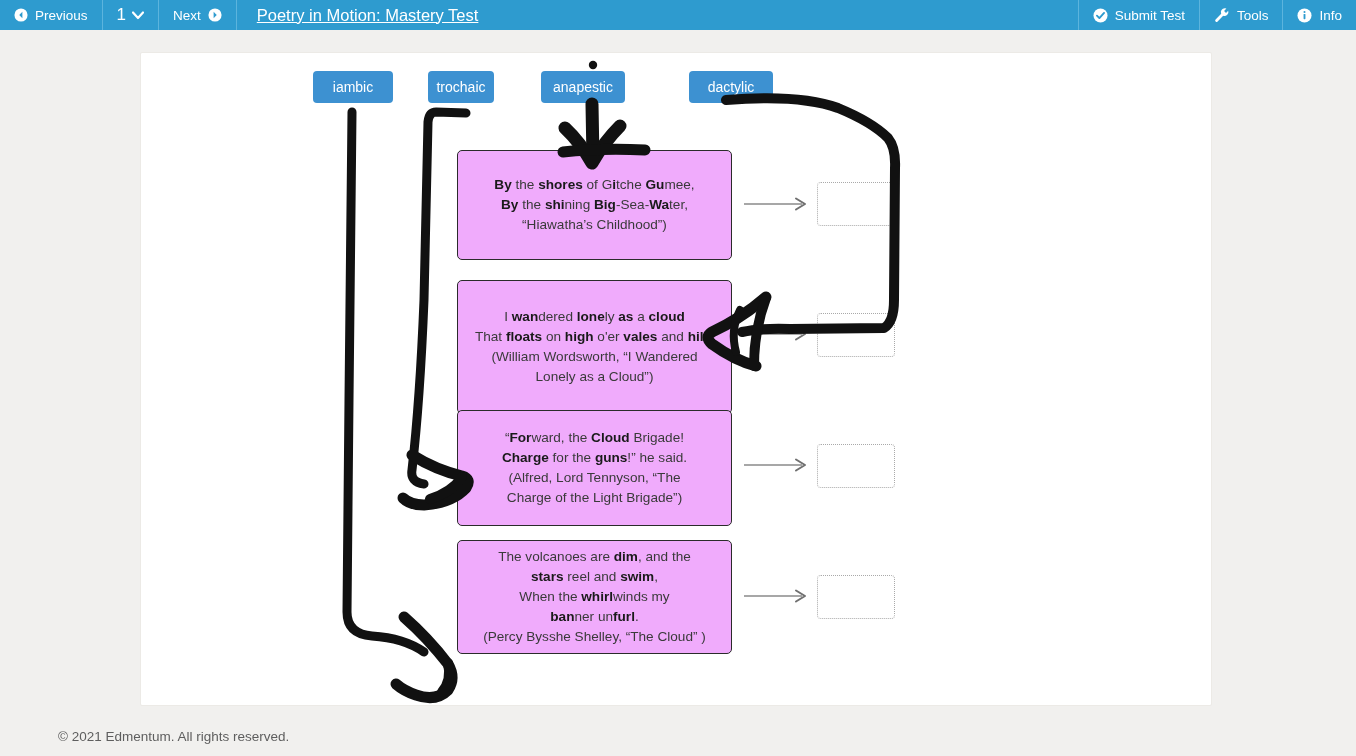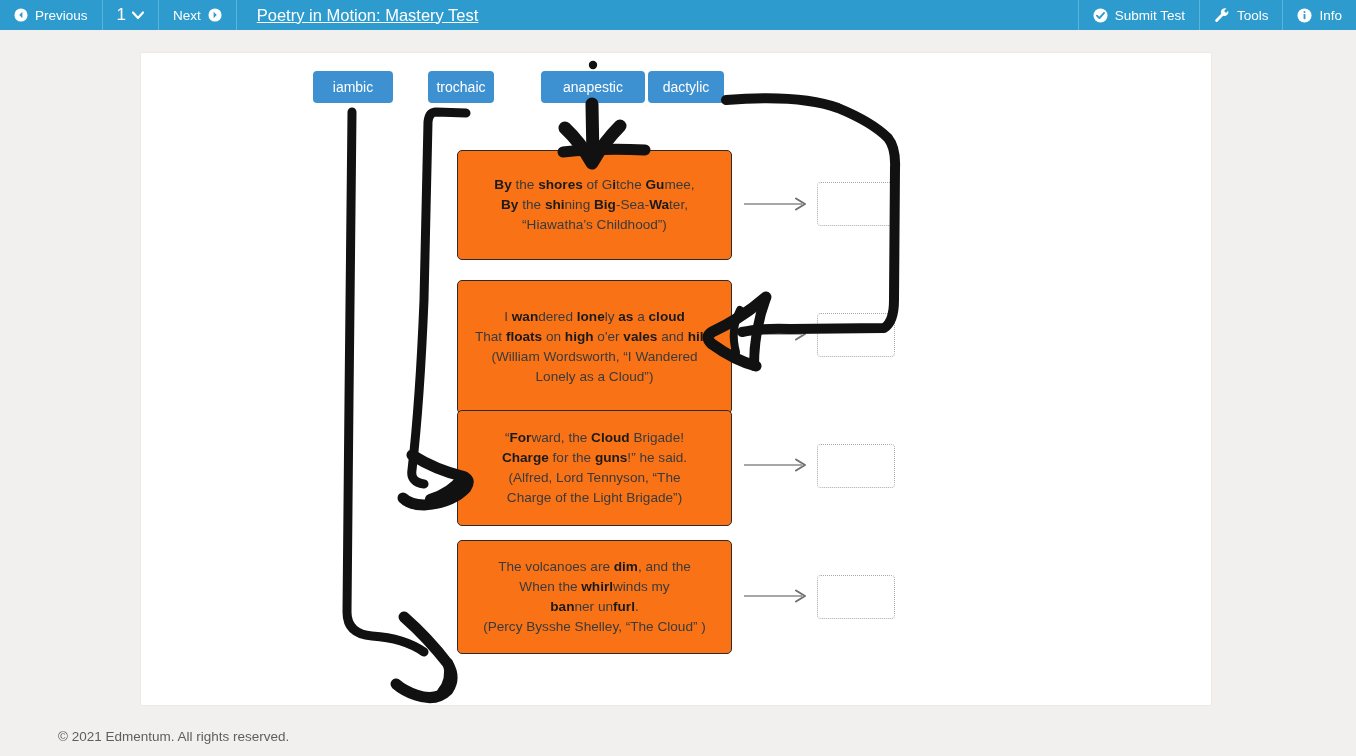--- a/index.html
+++ b/index.html
@@ -85,21 +85,21 @@
     user-select: none;
     z-index: 6;
   }
 
   
   .poem-box {
     position: absolute;
     width: 275px;
     border: 1.4px solid #2b2b2b;
     border-radius: 5px;
-    background: #f97316;
+    background: #f0abfc;
     color: #3a3a3a;
     font-size: 13.6px;
     line-height: 20px;
     text-align: center;
     display: flex; flex-direction: column; justify-content: center;
     padding: 6px 8px;
     z-index: 4;
   }
   .poem-box b { color: #1a1a1a; font-weight: bold; }
   .poem-line { white-space: nowrap; }
@@ -198,24 +198,24 @@
 </div>
 
 <div id="content-card"></div>
 
 <div class="tile" style="left:313px; top:71px; width:80px;">
   <span>iambic</span>
 </div>
 <div class="tile" style="left:428px; top:71px; width:66px;">
   <span>trochaic</span>
 </div>
-<div class="tile" style="left:541px; top:71px; width:104px;">
+<div class="tile" style="left:541px; top:71px; width:84px;">
   <span>anapestic</span>
 </div>
-<div class="tile" style="left:648px; top:71px; width:76px;">
+<div class="tile" style="left:689px; top:71px; width:84px;">
   <span>dactylic</span>
 </div>
 
 <div class="poem-box" style="left:457px; top:150px; height:110px;">
     <div class="poem-line"><b>By</b><span> the </span><b>shores</b><span> of G</span><b>i</b><span>tche </span><b>Gu</b><span>mee,</span></div>
     <div class="poem-line"><b>By</b><span> the </span><b>shi</b><span>ning </span><b>Big</b><span>-Sea-</span><b>Wa</b><span>ter,</span></div>
     <div class="poem-line"><span>“Hiawatha’s Childhood”)</span></div>
   </div>
 <div class="poem-box" style="left:457px; top:280px; height:134px;">
     <div class="poem-line"><span>I </span><b>wan</b><span>dered </span><b>lone</b><span>ly </span><b>as</b><span> a </span><b>cloud</b></div>
@@ -224,20 +224,21 @@
     <div class="poem-line"><span>Lonely as a Cloud”)</span></div>
   </div>
 <div class="poem-box" style="left:457px; top:410px; height:116px;">
     <div class="poem-line"><span>“</span><b>For</b><span>ward, the </span><b>Cloud</b><span> Brigade!</span></div>
     <div class="poem-line"><b>Charge</b><span> for the </span><b>guns</b><span>!” he said.</span></div>
     <div class="poem-line"><span>(Alfred, Lord Tennyson, “The</span></div>
     <div class="poem-line"><span>Charge of the Light Brigade”)</span></div>
   </div>
 <div class="poem-box" style="left:457px; top:540px; height:114px;">
     <div class="poem-line"><span>The volcanoes are </span><b>dim</b><span>, and the</span></div>
+    <div class="poem-line"><b>stars</b><span> reel and </span><b>swim</b><span>,</span></div>
     <div class="poem-line"><span>When the </span><b>whirl</b><span>winds my</span></div>
     <div class="poem-line"><b>ban</b><span>ner un</span><b>furl</b><span>.</span></div>
     <div class="poem-line"><span>(Percy Bysshe Shelley, “The Cloud” )</span></div>
   </div>
 
 <svg class="connector" style="left:744px; top:194px;" width="70" height="20">
   <path d="M0 10 L58 10" stroke="#8a8a8a" stroke-width="1.4" fill="none"></path>
   <path d="M52 4.5 L61 10 L52 15.5" stroke="#707070" stroke-width="2" fill="none" stroke-linecap="round" stroke-linejoin="round"></path>
 </svg>
 <svg class="connector" style="left:744px; top:324px;" width="70" height="20">

